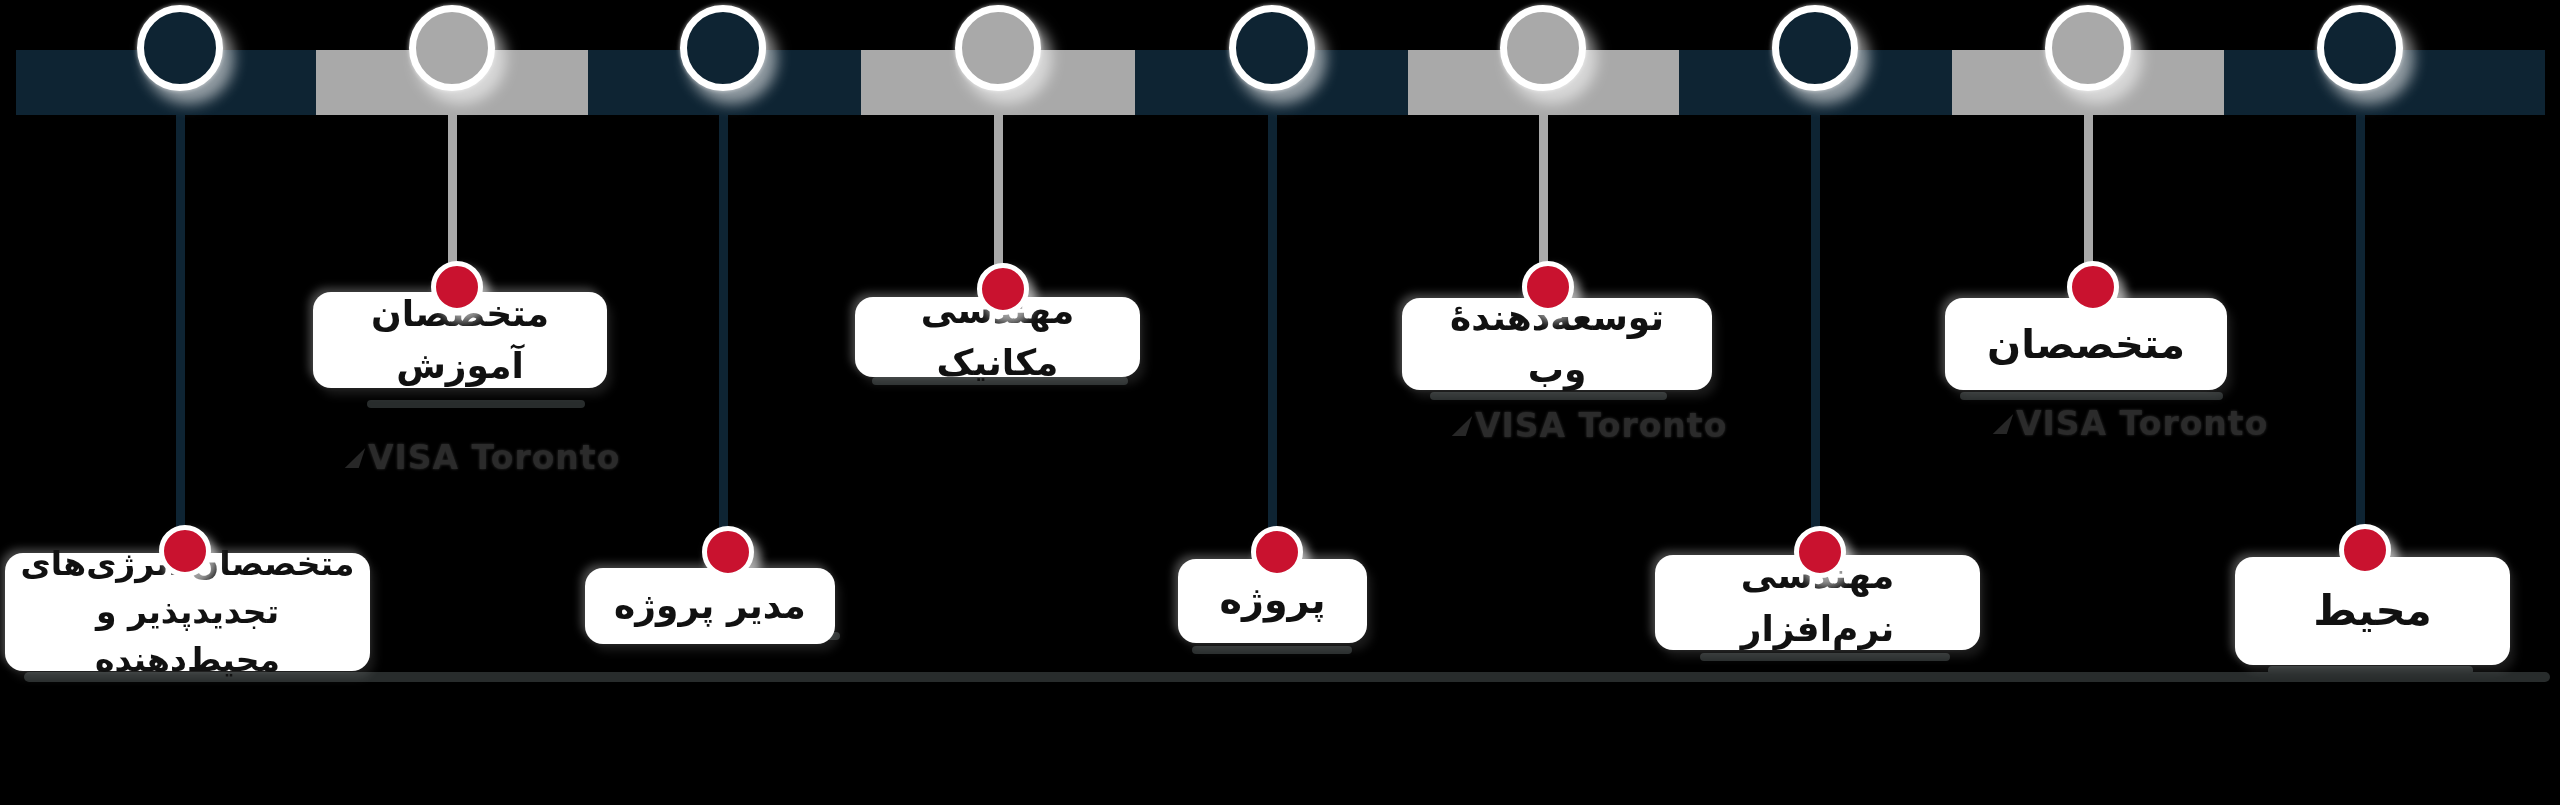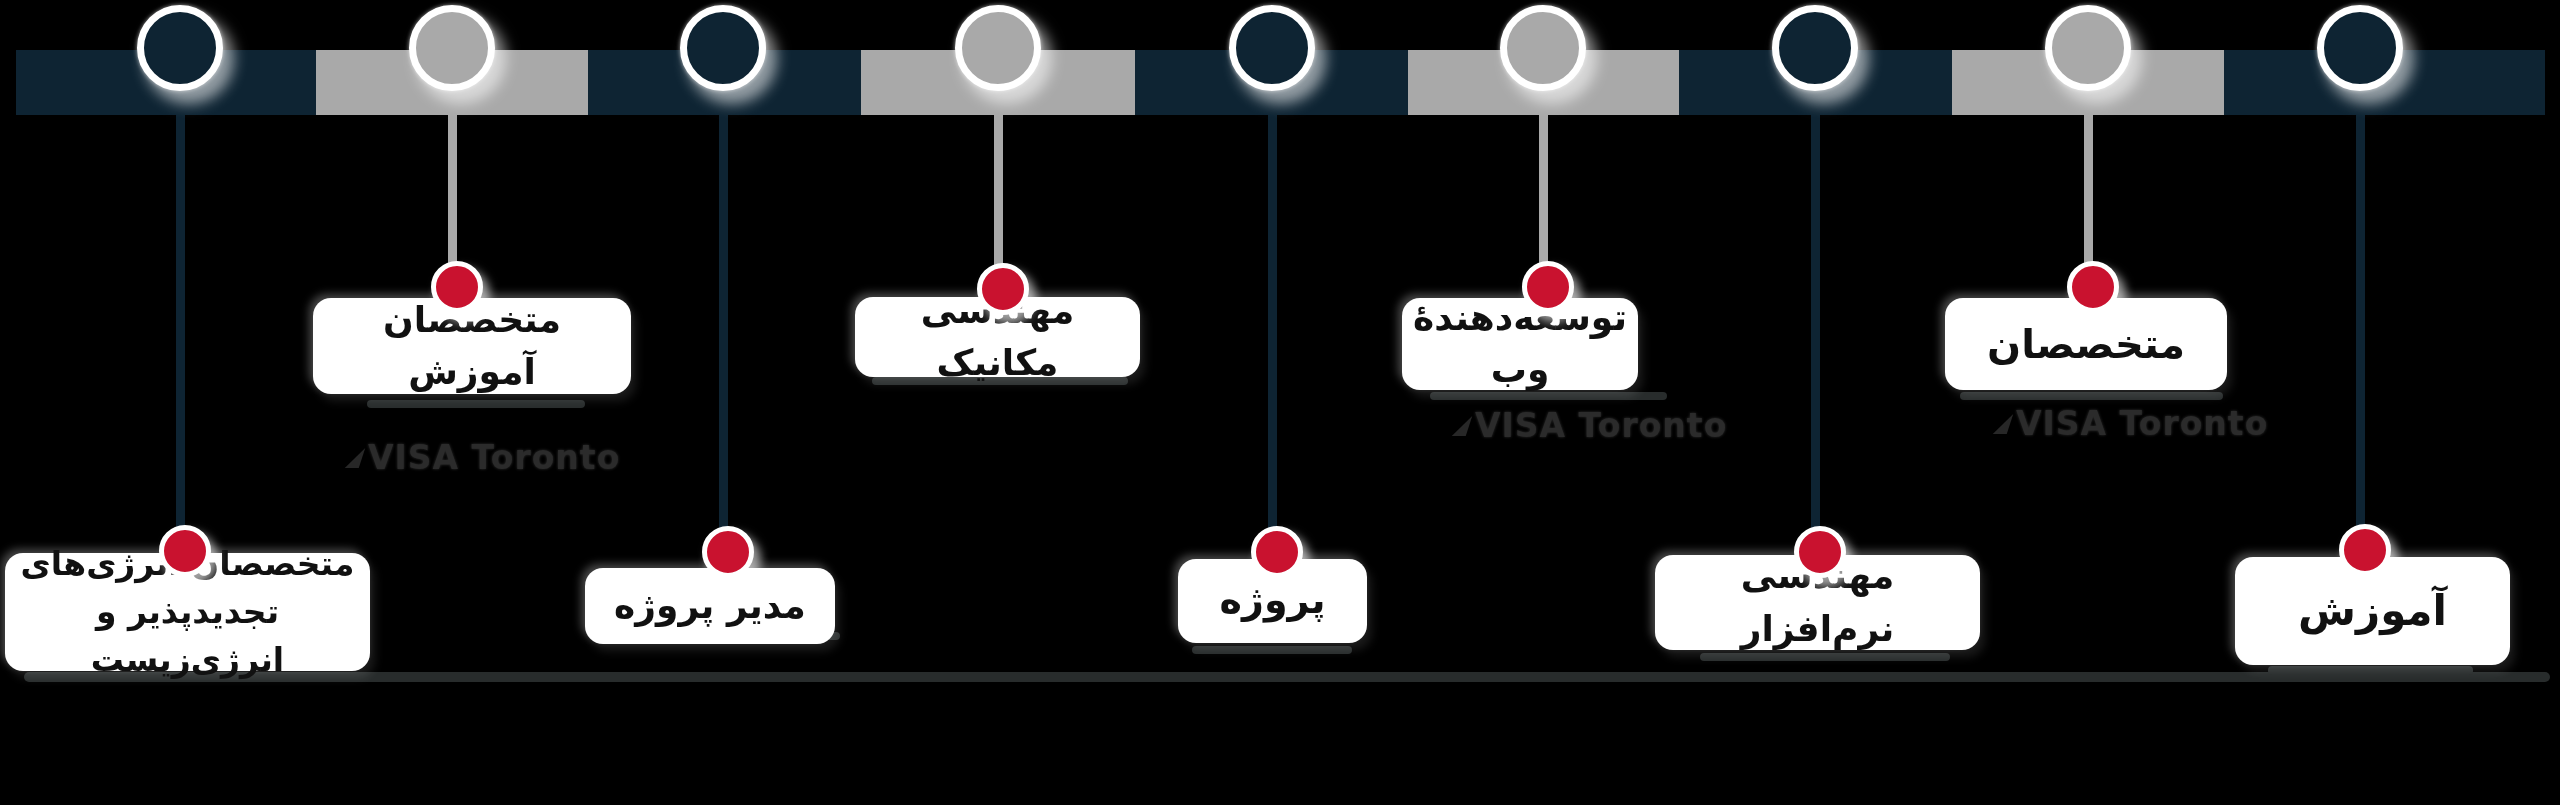--- a/index.html
+++ b/index.html
@@ -96,43 +96,43 @@
   <div class="strip" style="left:1430px;top:392px;width:237px;height:8px"></div>
   <div class="strip" style="left:1960px;top:392px;width:263px;height:8px"></div>
   <div class="strip" style="left:610px;top:632px;width:230px;height:8px"></div>
   <div class="strip" style="left:1192px;top:646px;width:160px;height:8px"></div>
   <div class="strip" style="left:1700px;top:653px;width:250px;height:8px"></div>
   <div class="strip" style="left:2268px;top:666px;width:205px;height:9px"></div>
 
   <div class="card" style="left:5px;top:553px;width:365px;height:118px">
     <div class="txt" style="font-size:33px">
       <div>متخصصان انرژی‌های</div>
-      <div>تجدیدپذیر و انرژی‌زیست</div>
+      <div>تجدیدپذیر و محیط‌دهنده</div>
     </div>
   </div>
   <div class="card" style="left:585px;top:568px;width:250px;height:76px">
     <div class="txt" style="font-size:36px">مدیر پروژه</div>
   </div>
   <div class="card" style="left:1178px;top:559px;width:189px;height:84px">
     <div class="txt" style="font-size:38px">پروژه</div>
   </div>
   <div class="card" style="left:1655px;top:555px;width:325px;height:95px">
     <div class="txt" style="font-size:36px">مهندسی نرم‌افزار</div>
   </div>
   <div class="card" style="left:2235px;top:557px;width:275px;height:108px">
-    <div class="txt" style="font-size:42px">آموزش</div>
+    <div class="txt" style="font-size:42px">محیط</div>
   </div>
 
-  <div class="card" style="left:313px;top:298px;width:318px;height:96px">
+  <div class="card" style="left:313px;top:292px;width:294px;height:96px">
     <div class="txt" style="font-size:36px">متخصصان آموزش</div>
   </div>
   <div class="card" style="left:855px;top:297px;width:285px;height:80px">
     <div class="txt" style="font-size:36px">مهندسی مکانیک</div>
   </div>
-  <div class="card" style="left:1402px;top:298px;width:236px;height:92px">
+  <div class="card" style="left:1402px;top:298px;width:310px;height:92px">
     <div class="txt" style="font-size:36px">توسعه‌دهندهٔ وب</div>
   </div>
   <div class="card" style="left:1945px;top:298px;width:282px;height:92px">
     <div class="txt" style="font-size:40px">متخصصان</div>
   </div>
 
   <div class="wm" style="left:348px;top:438px">
     <span class="wm-mark"></span>
     <span>VISA Toronto</span>
   </div>

